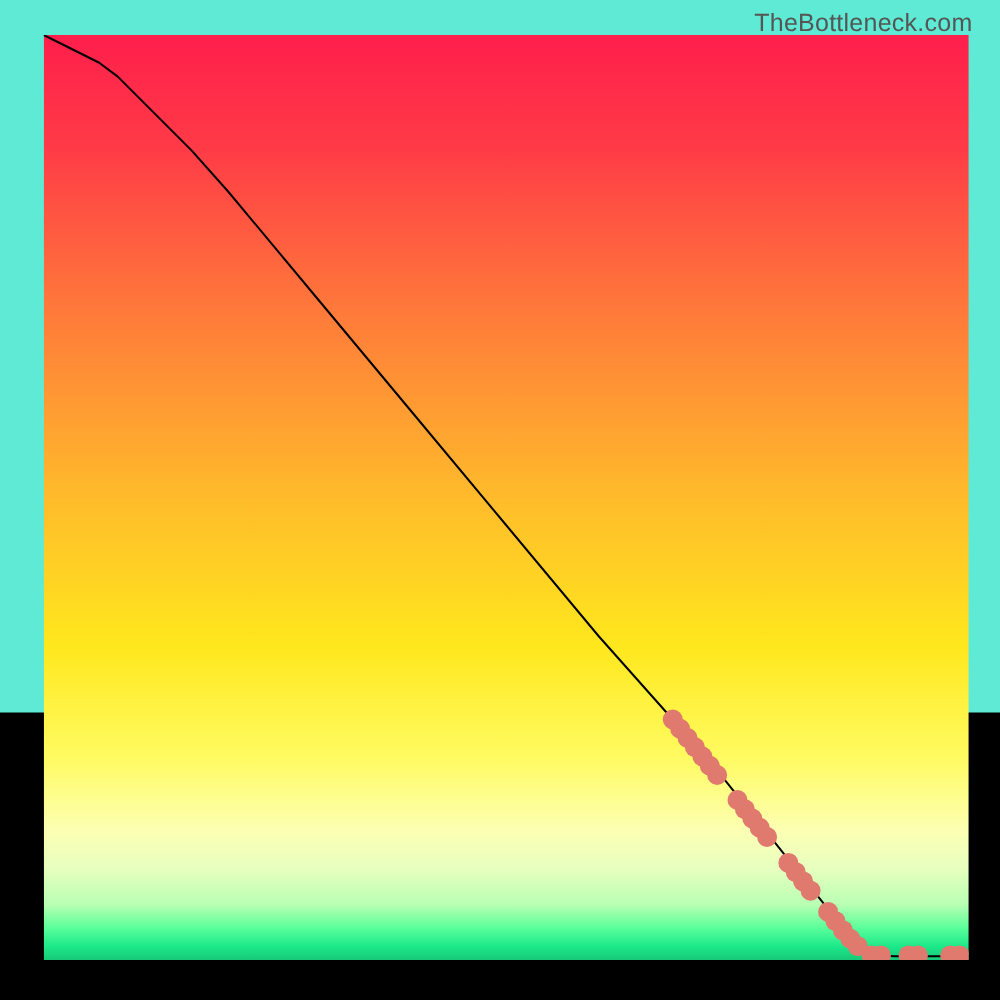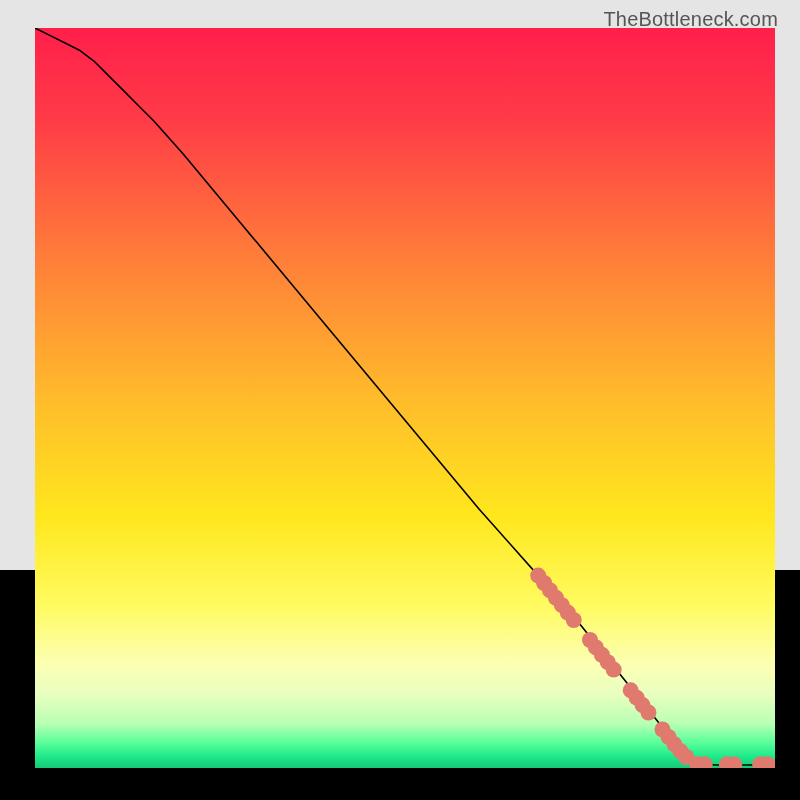--- a/index.html
+++ b/index.html
@@ -8,21 +8,21 @@
     width: 800px;
     height: 800px;
     background: #000;
     font-family: Arial, Helvetica, sans-serif;
     overflow: hidden;
   }
   .stage {
     position: relative;
     width: 800px;
     height: 570px;
-    background: #e5e5e5;
+    background: #5eead4;
   }
   .plot-area {
     position: absolute;
     left: 35px;
     top: 28px;
     width: 740px;
     height: 740px;
   }
   .watermark {
     position: absolute;

